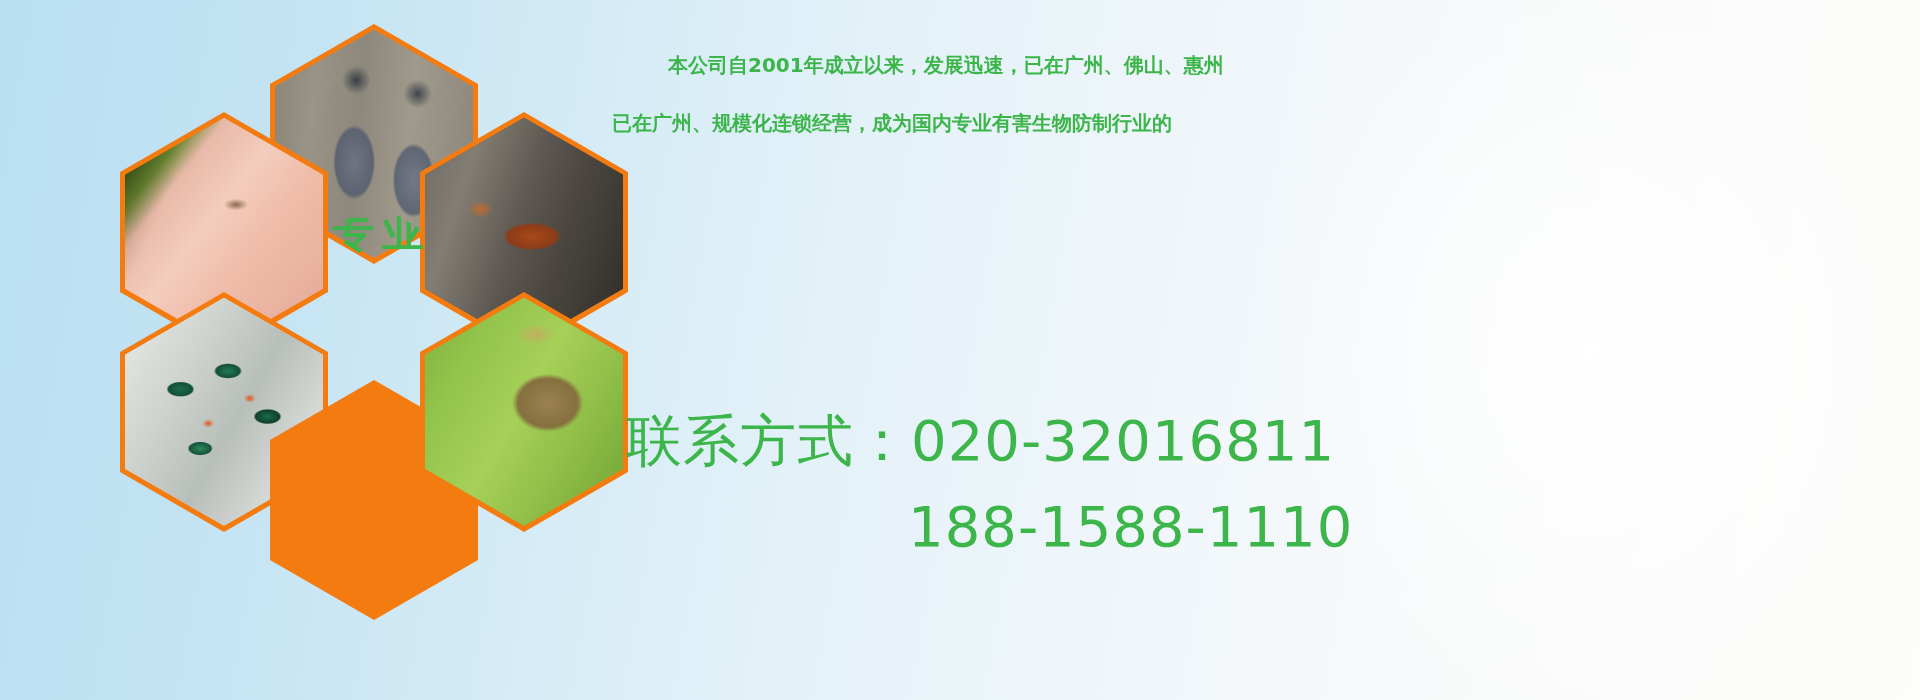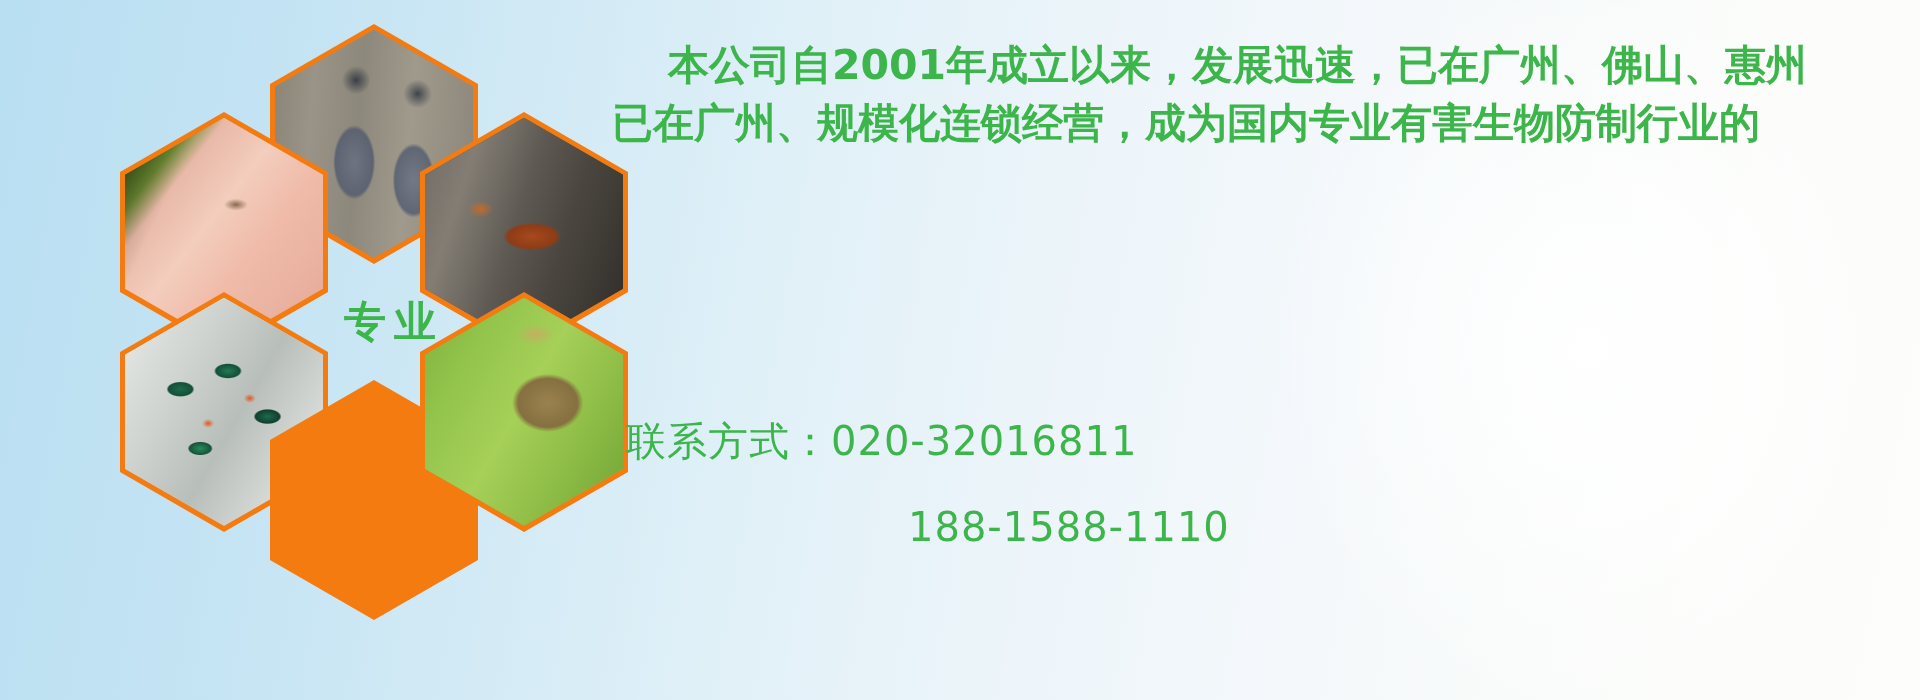--- a/index.html
+++ b/index.html
@@ -125,26 +125,25 @@
       radial-gradient(ellipse 54px 44px at 62% 46%, #9a8150 0%, #86703f 55%, rgba(134,112,63,0) 66%),
       radial-gradient(ellipse 26px 14px at 56% 16%, #c2b060 0%, rgba(194,176,96,0) 76%),
       linear-gradient(120deg, #7fb23c 0%, #93c44c 24%, #a6d058 48%, #8cbb45 74%, #6fa335 100%),
       #8dbd46;
   }
 
   .hex-center {
     background: transparent;
   }
   .hex-center .inner {
-    left: 16px; top: 0; width: 208px; height: 240px;
+    left: 4px; top: 0; width: 208px; height: 240px;
     background: transparent;
     display: flex;
     flex-direction: column;
     align-items: center;
-    justify-content: center;
   }
   .center-line {
     color: #3cb54a;
     font-family: "DejaVu Sans", "Liberation Sans", sans-serif;
     font-weight: bold;
     font-size: 42px;
     letter-spacing: 8px;
     text-indent: 8px;
     line-height: 1.42;
     white-space: nowrap;
@@ -154,37 +153,37 @@
   #copy {
     position: absolute;
     left: 612px;
     top: 36px;
     width: 1250px;
   }
   .body-line {
     color: #3cb54a;
     font-family: "DejaVu Sans", "Liberation Sans", sans-serif;
     font-weight: bold;
-    font-size: 41px;
+    font-size: 20px;
     line-height: 58px;
     white-space: nowrap;
   }
   .body-line.first { text-indent: 56px; }
 
   #contact {
     position: absolute;
     left: 626px;
     top: 398px;
     width: 1260px;
   }
   .contact-line {
     color: #3cb54a;
     font-family: "DejaVu Sans", "Liberation Sans", sans-serif;
     font-weight: normal;
-    font-size: 40px;
+    font-size: 56px;
     line-height: 86px;
     letter-spacing: 1px;
     white-space: nowrap;
   }
   .contact-line.second { padding-left: 282px; }
 </style>
 </head>
 <body>
 
 <div id="banner">

